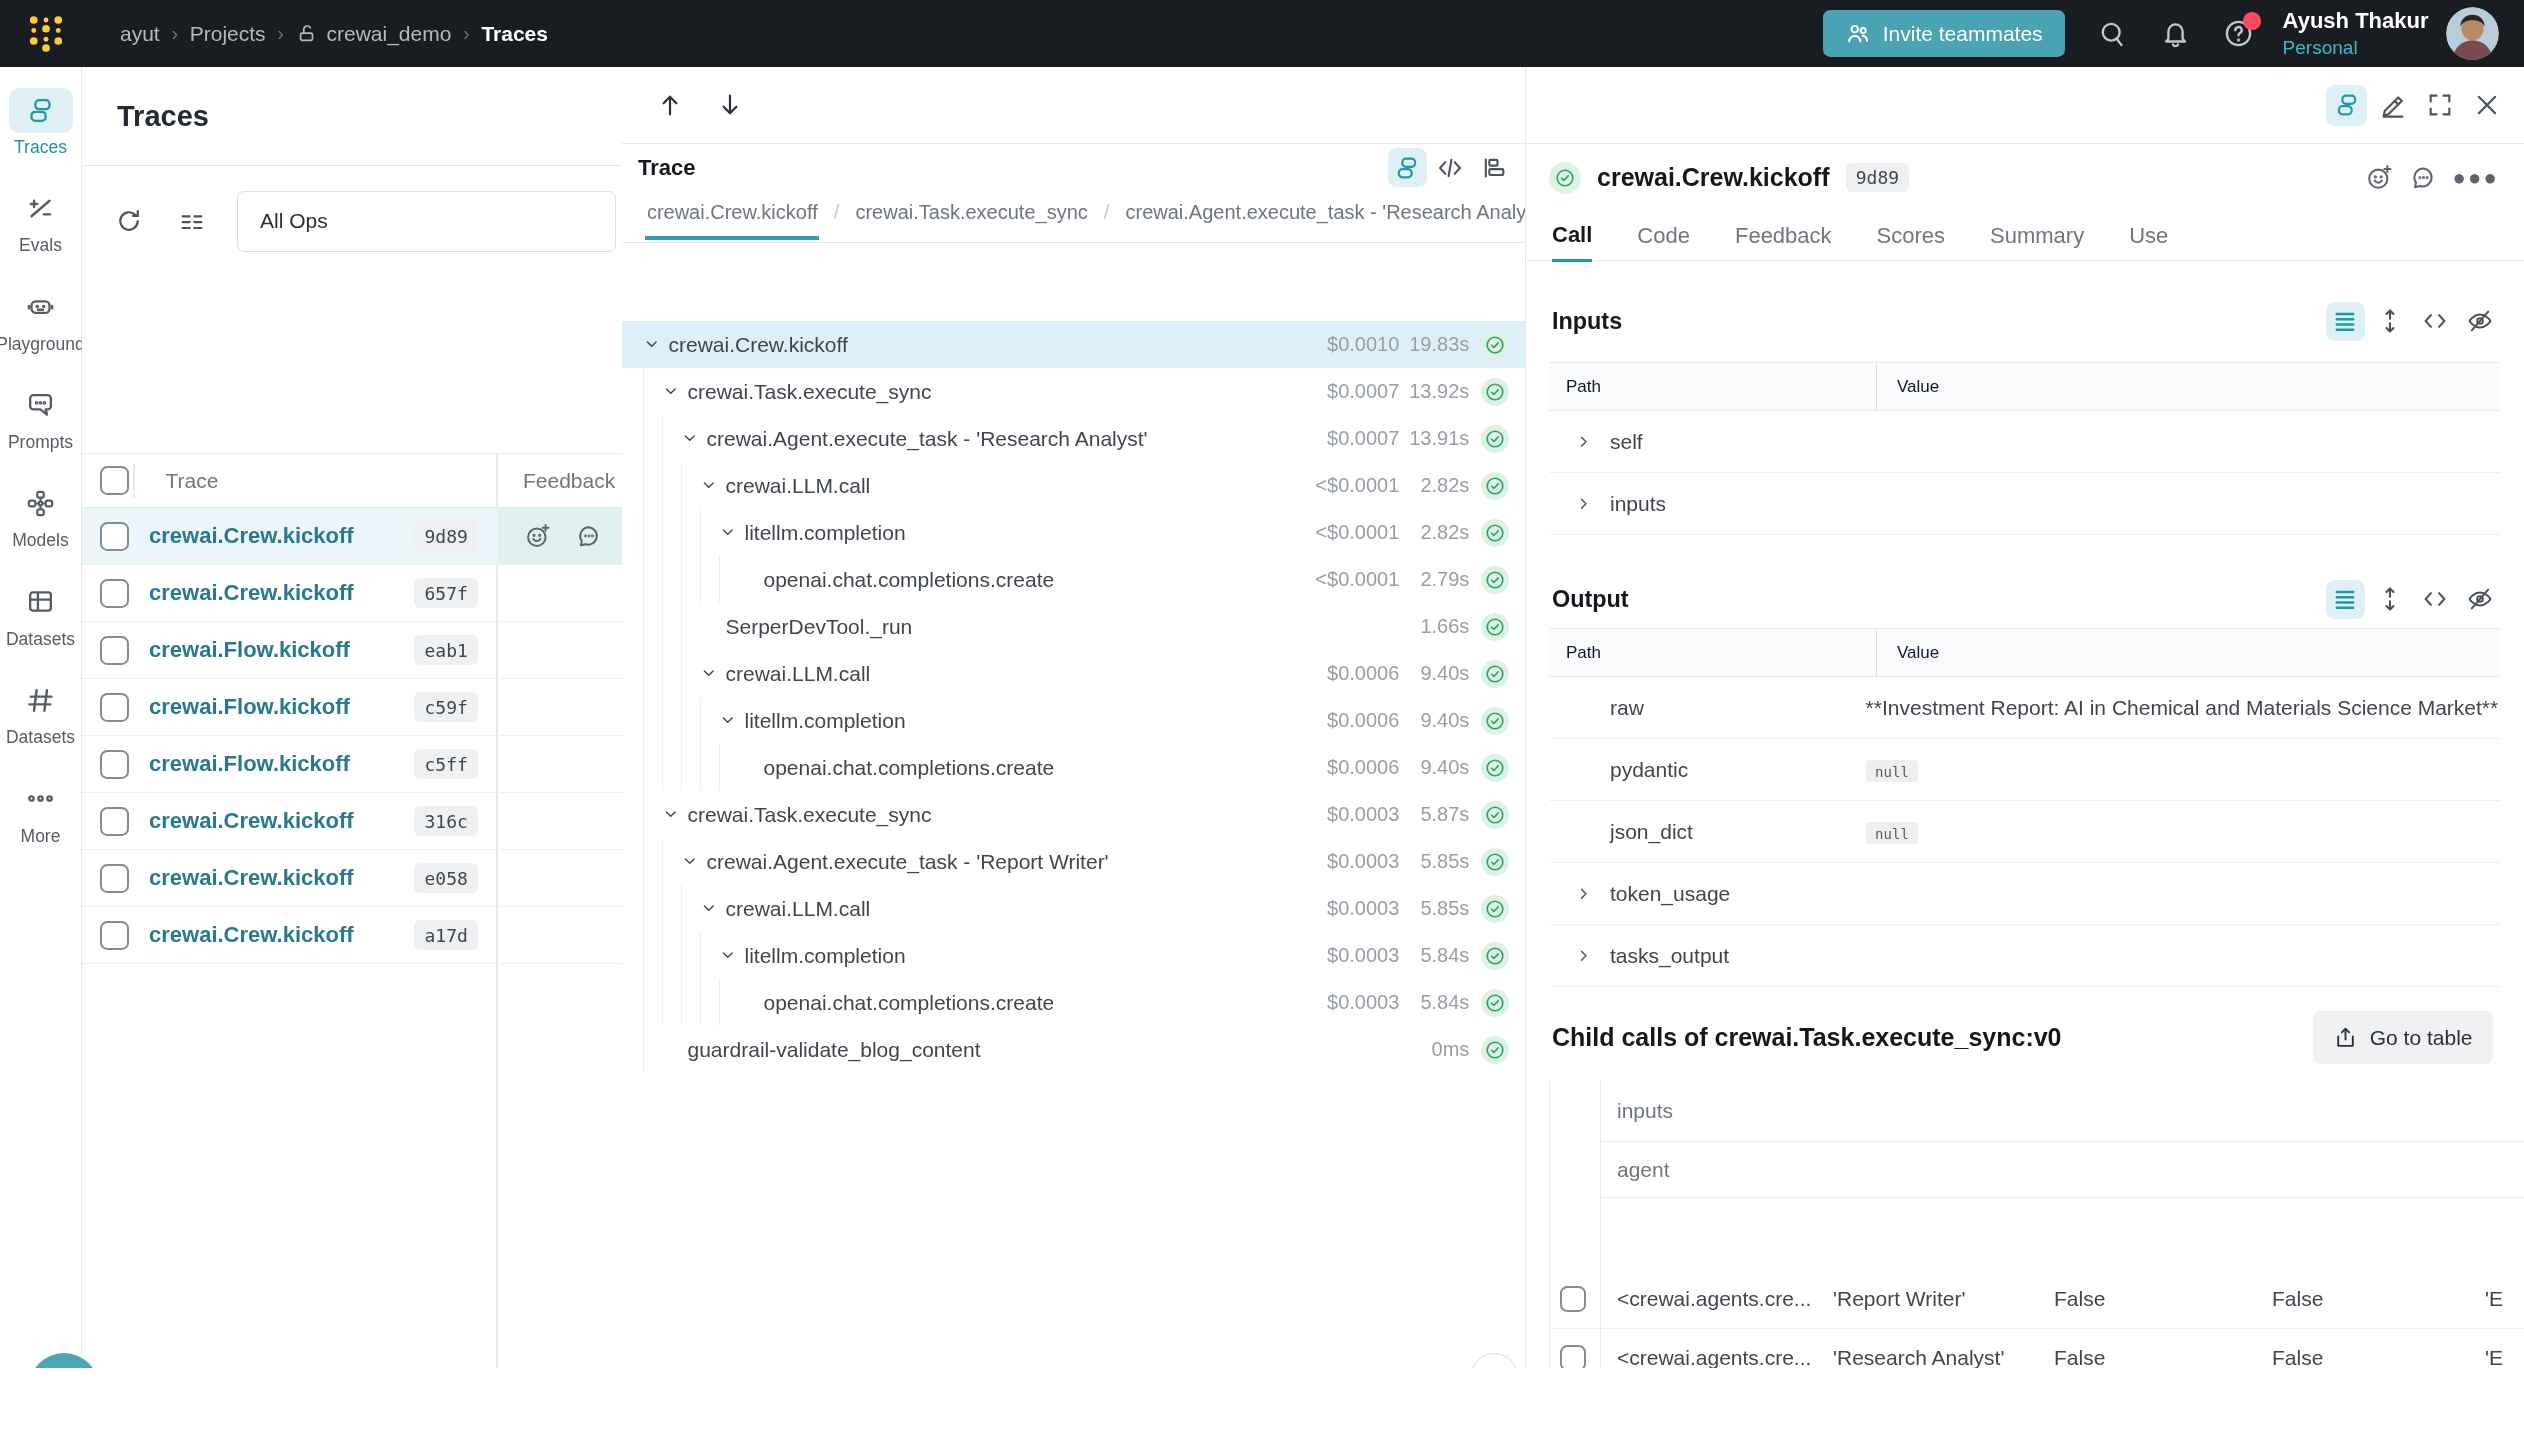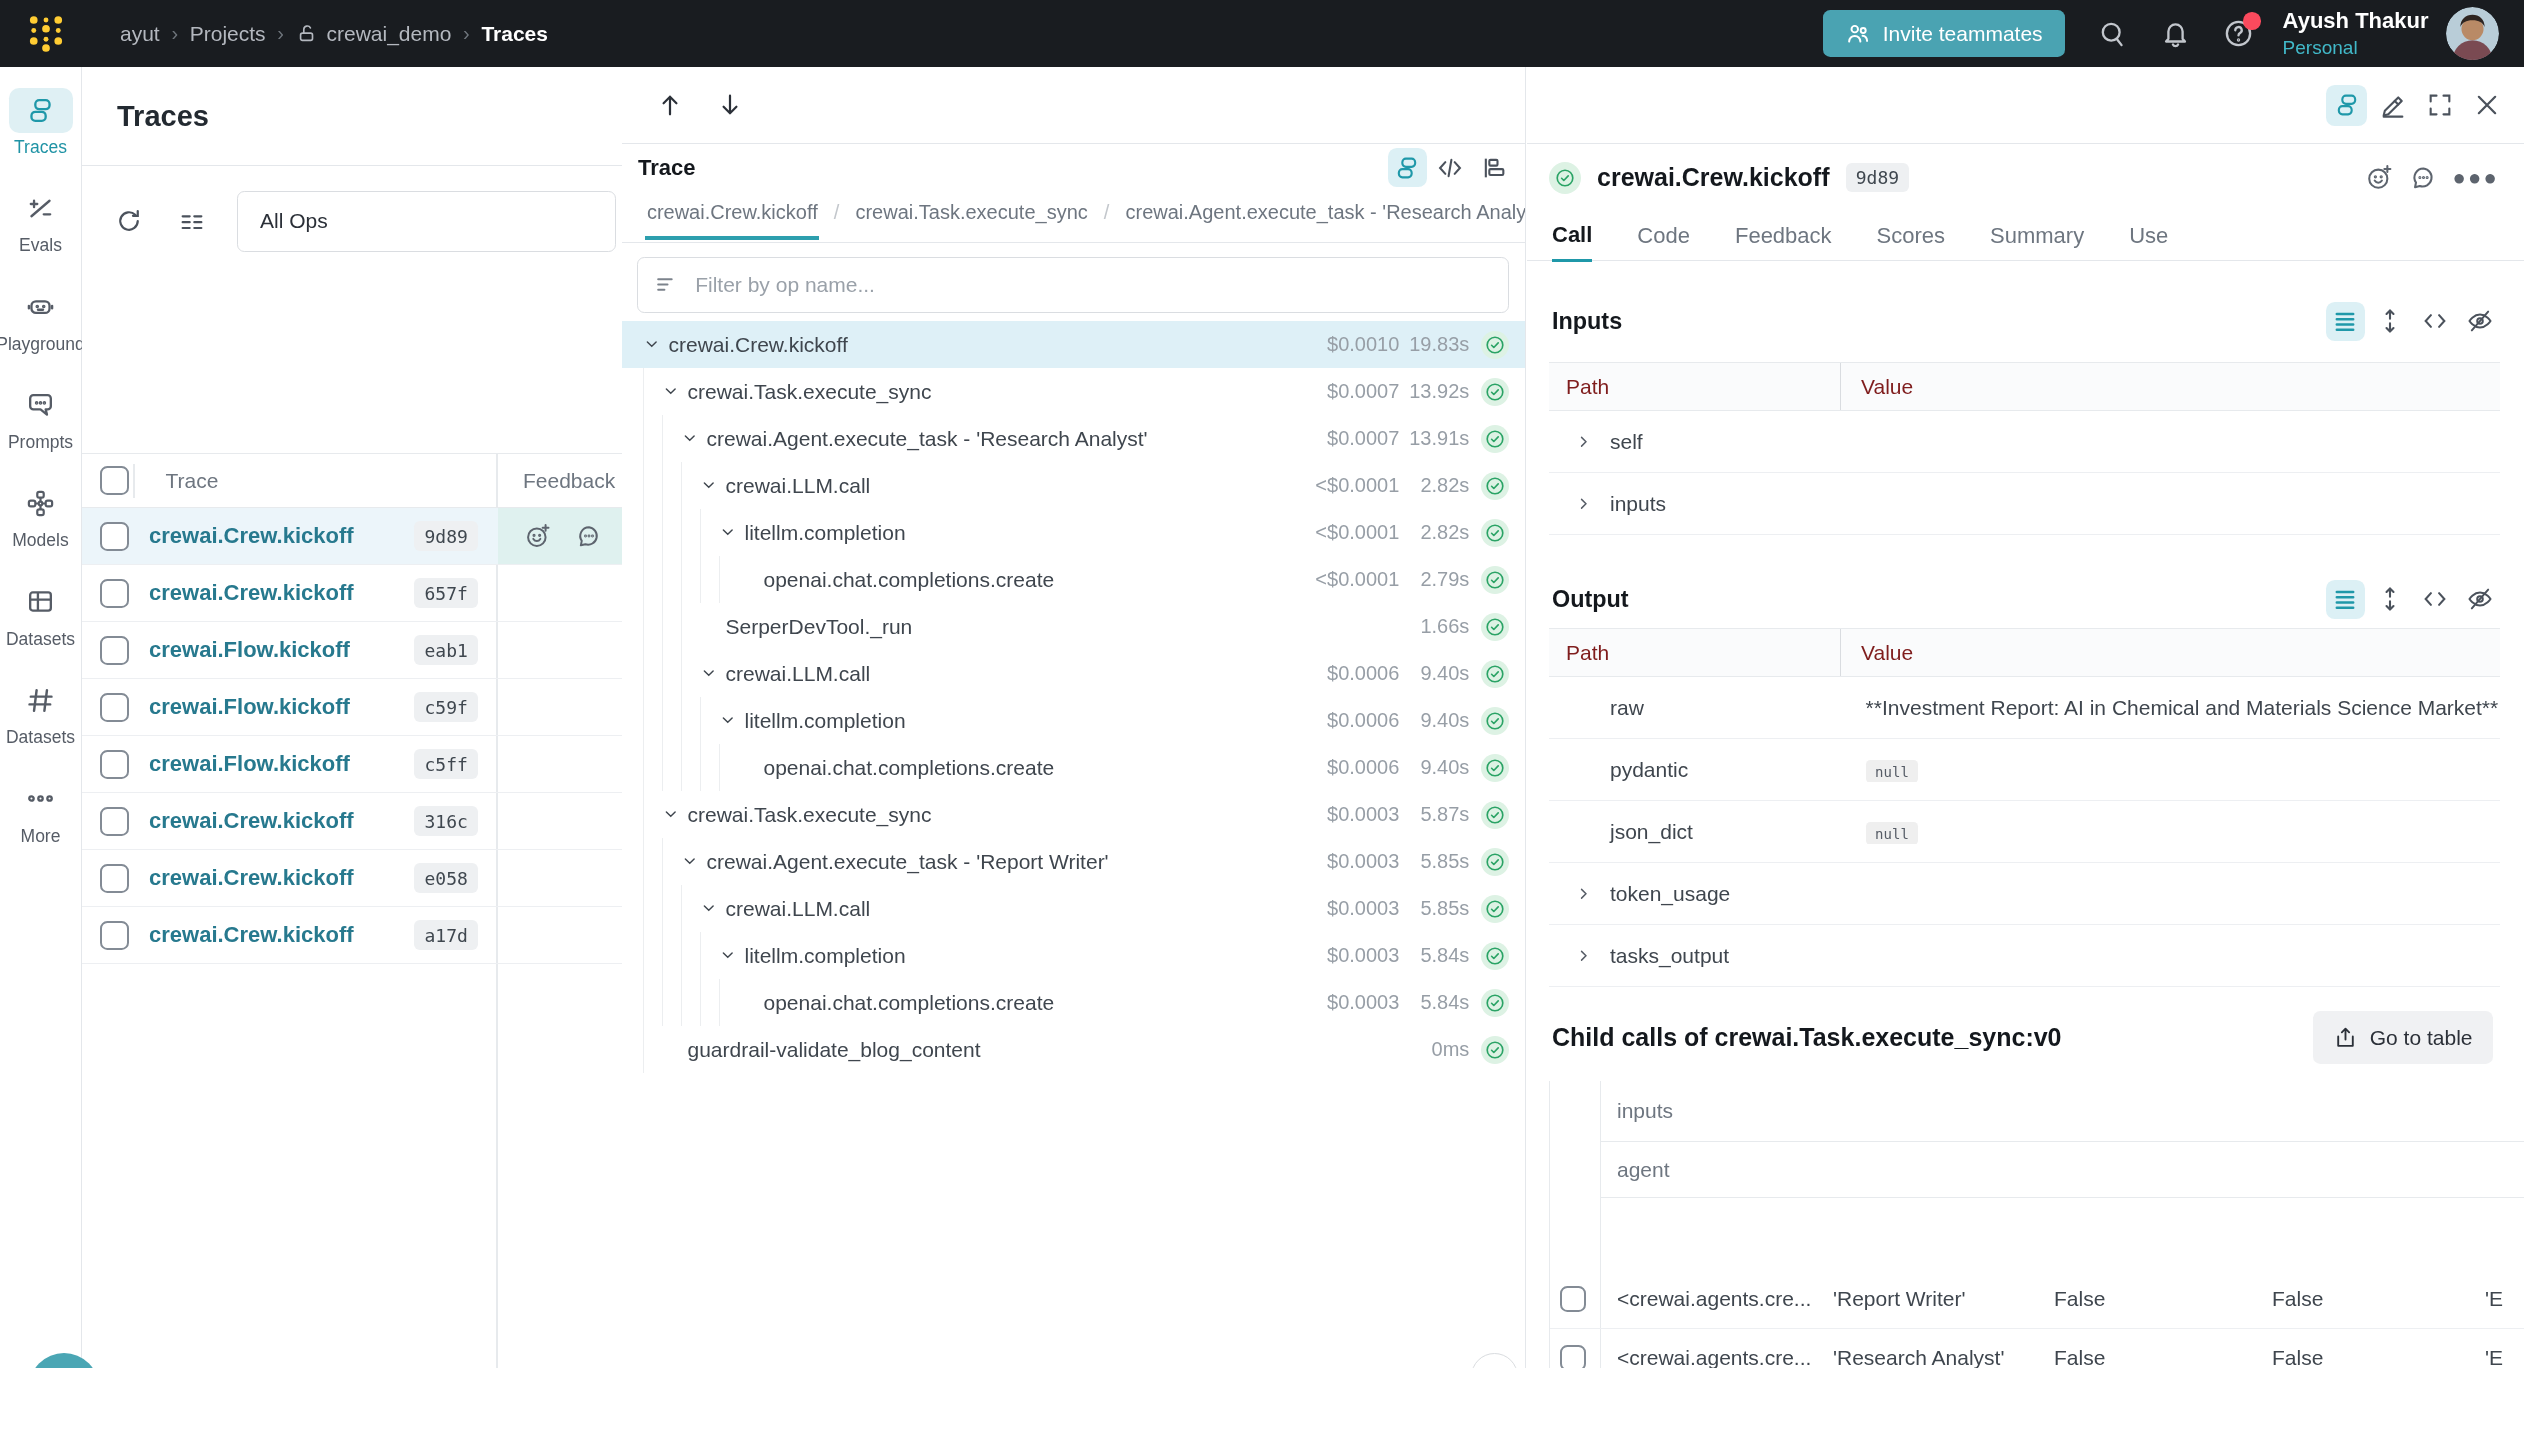--- a/index.html
+++ b/index.html
@@ -156,21 +156,21 @@
       padding-left:25px;gap:45px;font-size:22px;color:#6e7680;}
   .dtab{display:flex;align-items:center;cursor:pointer;}
   .dtab.active{color:#14181d;font-weight:bold;border-bottom:3.7px solid #1f98a9;margin-bottom:-1.5px;}
   .dp-body{position:absolute;left:0;right:0;top:194px;bottom:0;overflow:hidden;}
   .section-head{position:absolute;left:25px;right:26px;height:42px;display:flex;align-items:center;}
   .section-head .t{font-size:23.4px;font-weight:bold;color:#14181d;}
   .section-head .right{margin-left:auto;display:flex;gap:5.8px;}
   .section-head .icon-btn{width:39px;height:39px;}
   .kv-table{position:absolute;left:22px;right:25px;}
   .kv-head{height:49px;background:#fafbfc;border-top:1.5px solid #e7eaed;border-bottom:1.5px solid #e7eaed;
-      display:grid;grid-template-columns:291px 1fr;align-items:center;color:#7f1d1d;font-size:21px;}
+      display:grid;grid-template-columns:291px 1fr;align-items:center;color:#0f172a;font-size:17px;gap:36px;}
   .kv-head .c1{padding-left:17px;}
   .kv-head .c2{border-left:1.5px solid #d9dce0;align-self:stretch;display:flex;align-items:center;padding-left:20px;}
   .kv-row{min-height:62px;border-bottom:1.5px solid #edeff2;display:grid;grid-template-columns:291px 1fr;
       align-items:center;font-size:21px;color:#3f464e;}
   .kv-path{display:flex;align-items:center;padding-left:26px;gap:17.5px;}
   .kv-path .svgi{width:17.5px;height:17.5px;color:#565c66;}
   .kv-path .sp{width:17.5px;}
   .kv-val{padding-left:25.6px;white-space:nowrap;overflow:hidden;}
   .cc-head{position:absolute;left:25px;right:32px;height:53px;display:flex;align-items:center;}
   .cc-head .t{font-size:25px;font-weight:bold;color:#14181d;}
@@ -539,28 +539,20 @@
         </span>
       </span>
     </div>
     <div class="tp-crumbs" id="tp-crumbs">
         <span class="crumb-tab active">crewai.Crew.kickoff</span>
         <span class="crumbs-sep">/</span>
         <span class="crumb-tab">crewai.Task.execute_sync</span>
         <span class="crumbs-sep">/</span>
         <span class="crumb-tab">crewai.Agent.execute_task - 'Research Analyst'</span>
       </div>
-    <div class="tp-filter">
-      <span class="svgi">
-        <svg viewBox="0 0 24 24" fill="none" stroke="currentColor" stroke-width="1.9" stroke-linecap="round">
-            <path d="M4 6h13M4 11h9M4 16h6"></path>
-          </svg>
-      </span>
-      <input type="text" placeholder="Filter by op name..." style="">
-    </div>
     <div class="tp-tree" id="tp-tree">
         <div class="tn sel">
           <span class="tn-ind"></span>
           <span class="tn-chev"><span class="svgi" style="width: 17.5px; height: 17.5px;"><svg viewBox="0 0 24 24" fill="none" stroke="currentColor" stroke-width="2" stroke-linecap="round">
                 <path d="M6 9.5l6 6 6-6"></path>
               </svg></span></span>
           <span class="tn-label">crewai.Crew.kickoff</span>
           <span class="tn-cost">$0.0010</span>
           <span class="tn-dur">19.83s</span>
           <span class="okc">

